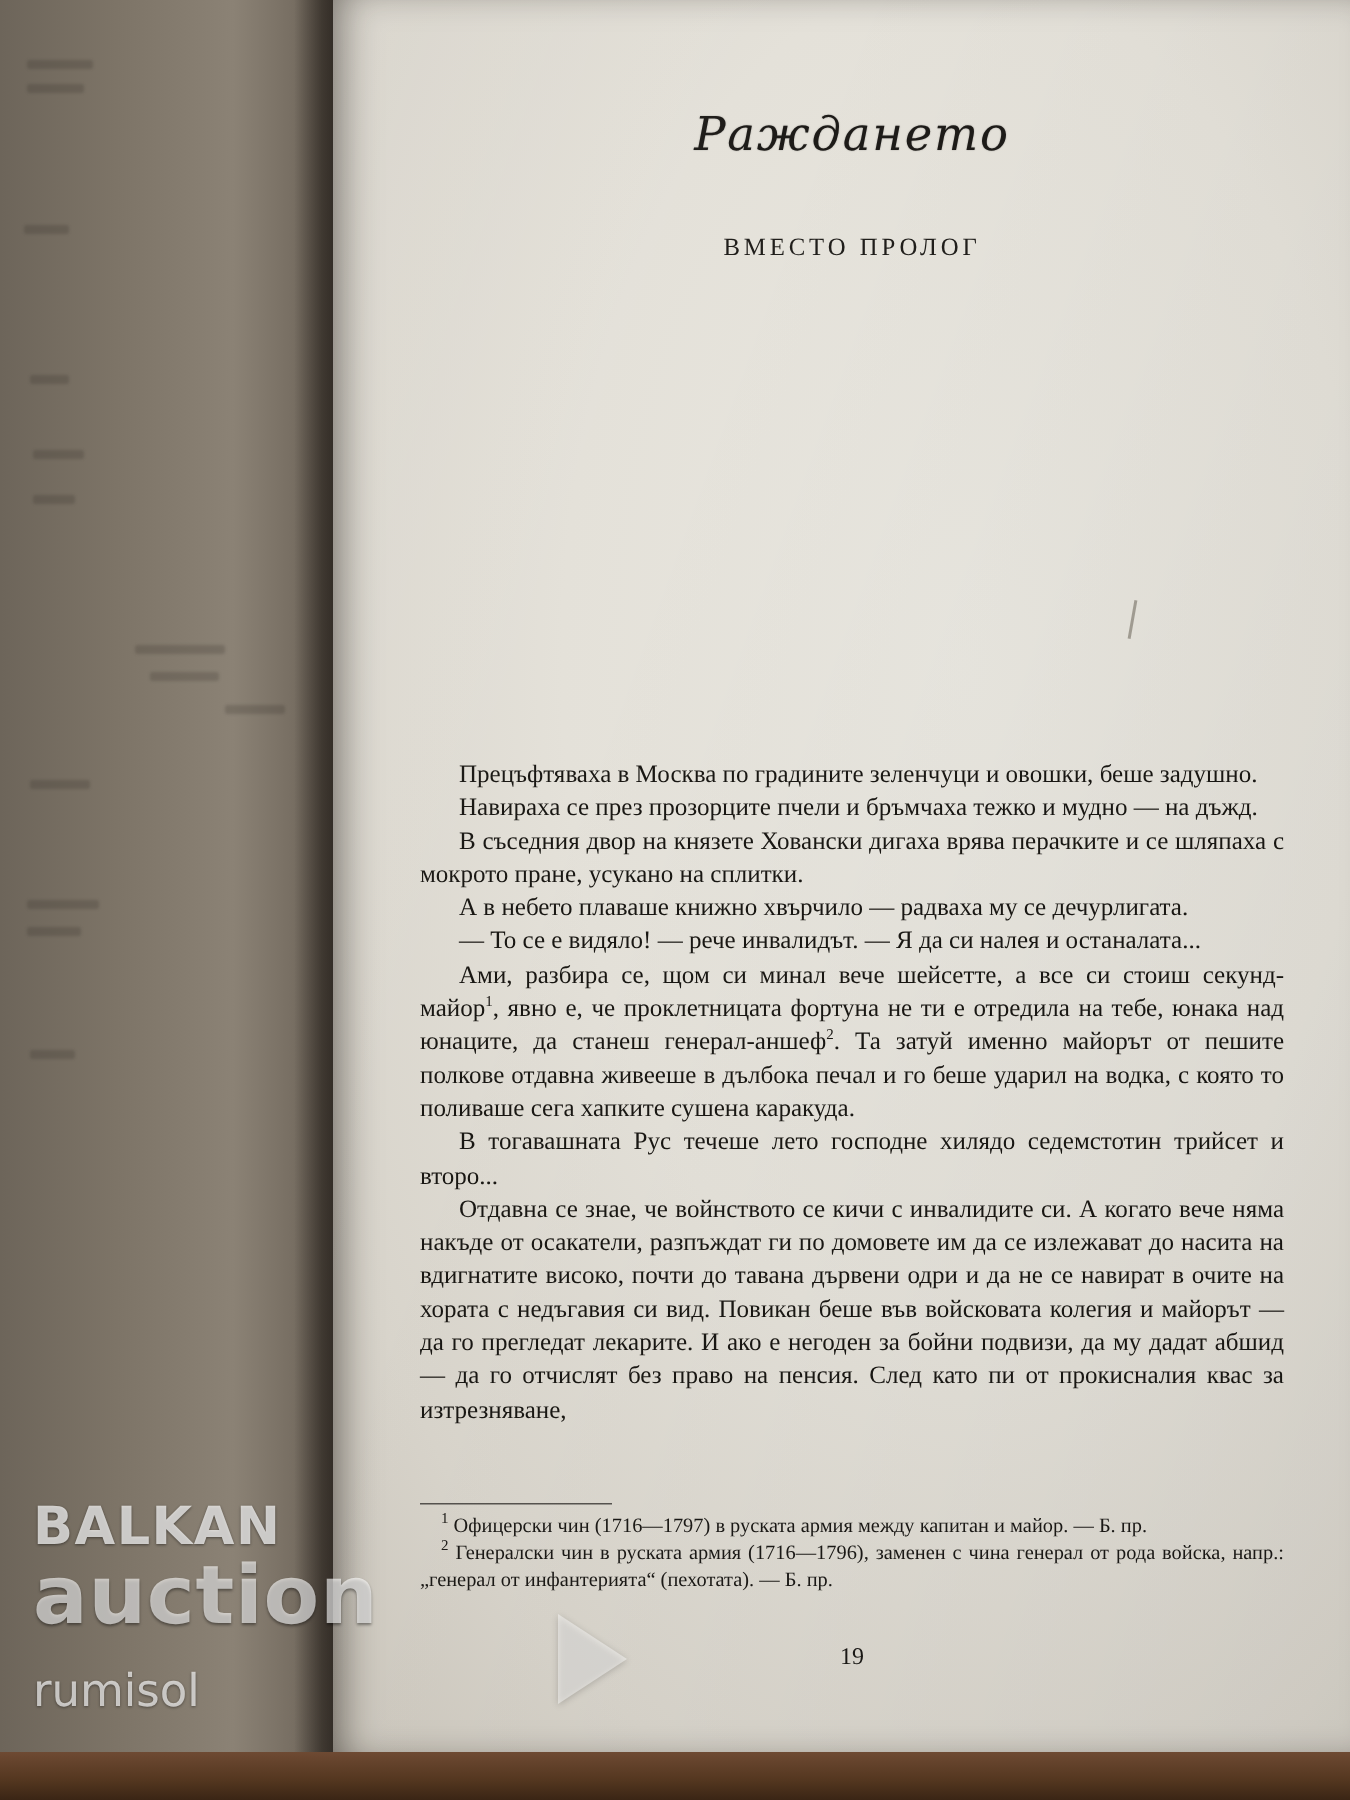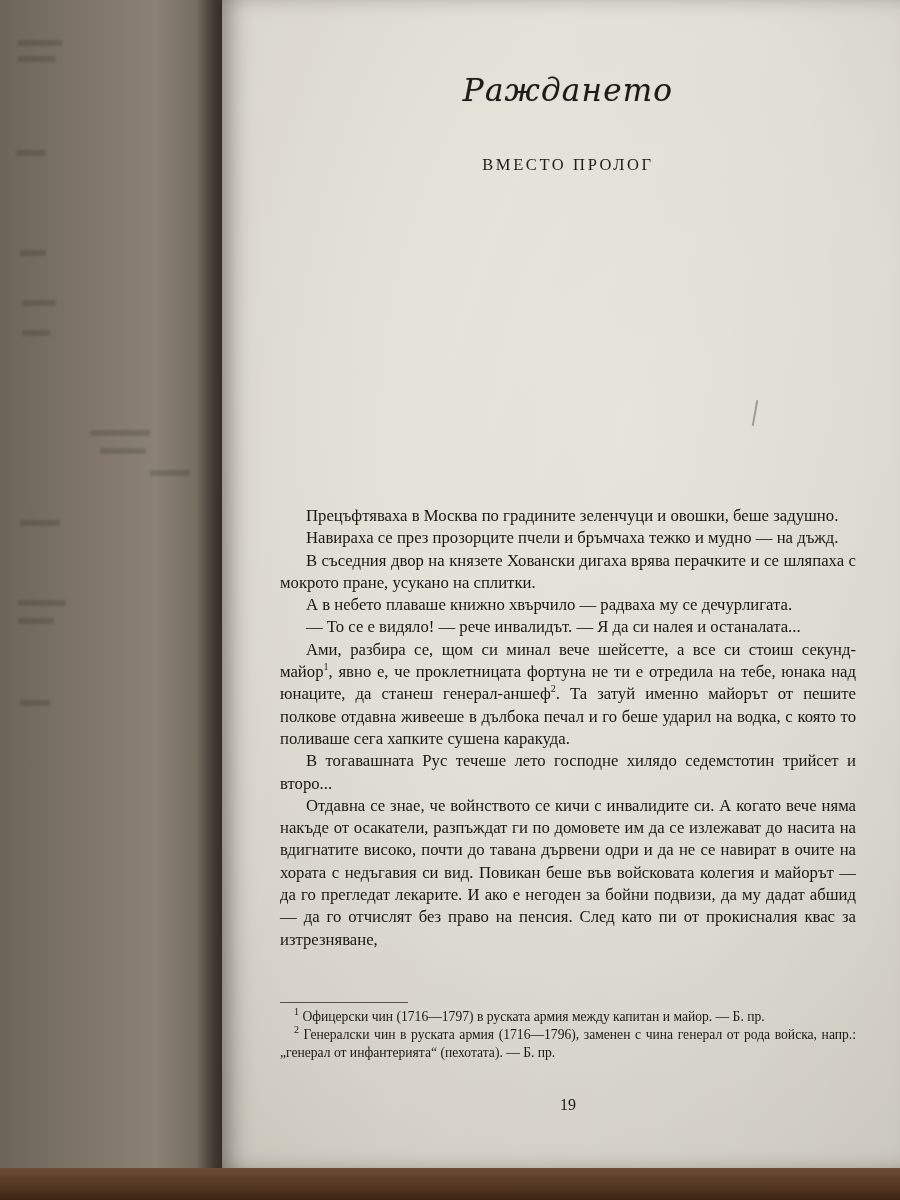--- a/index.html
+++ b/index.html
@@ -285,14 +285,20 @@
         <p><sup>1</sup> Офицерски чин (1716—1797) в руската армия между капитан и майор. — Б. пр.</p>
         <p><sup>2</sup> Генералски чин в руската армия (1716—1796), заменен с чина генерал от рода войска, напр.: „генерал от инфантерията“ (пехотата). — Б. пр.</p>
       </div>
 
       <div id="page-number">19</div>
     </div>
   </div>
 
   <div id="desk"></div>
 
+  <div id="watermark">
+    <div id="wm-balkan">BALKAN</div>
+    <div id="wm-auction">auction</div>
+    <div id="wm-rumisol">rumisol</div>
+    <div id="wm-play"></div>
+  </div>
 
 </div>
 
 </body></html>

